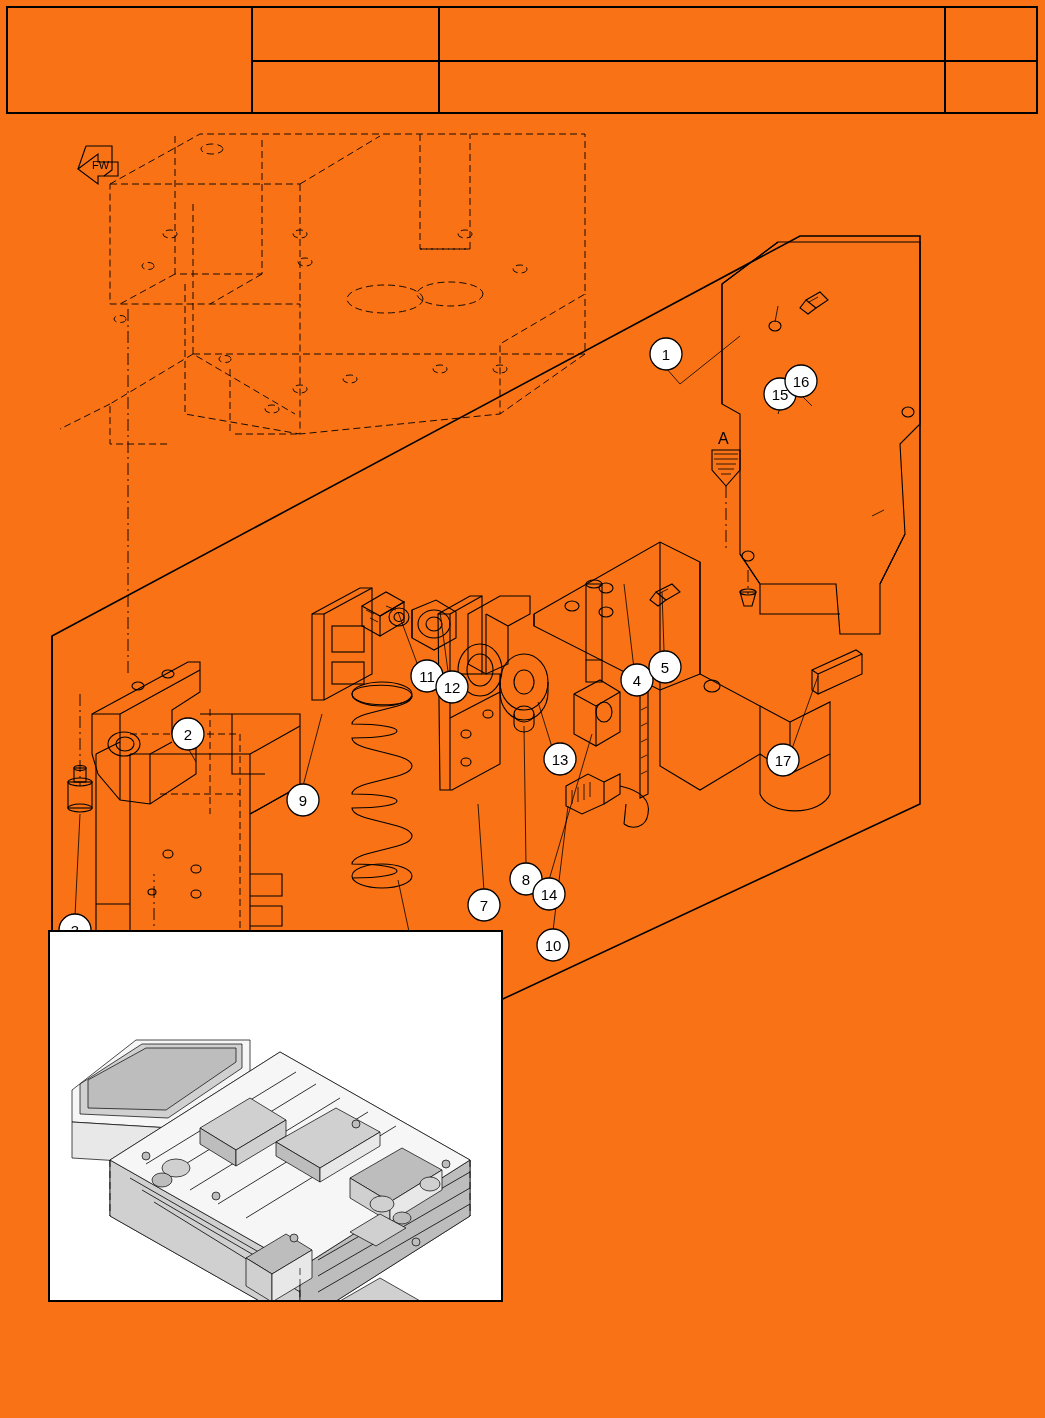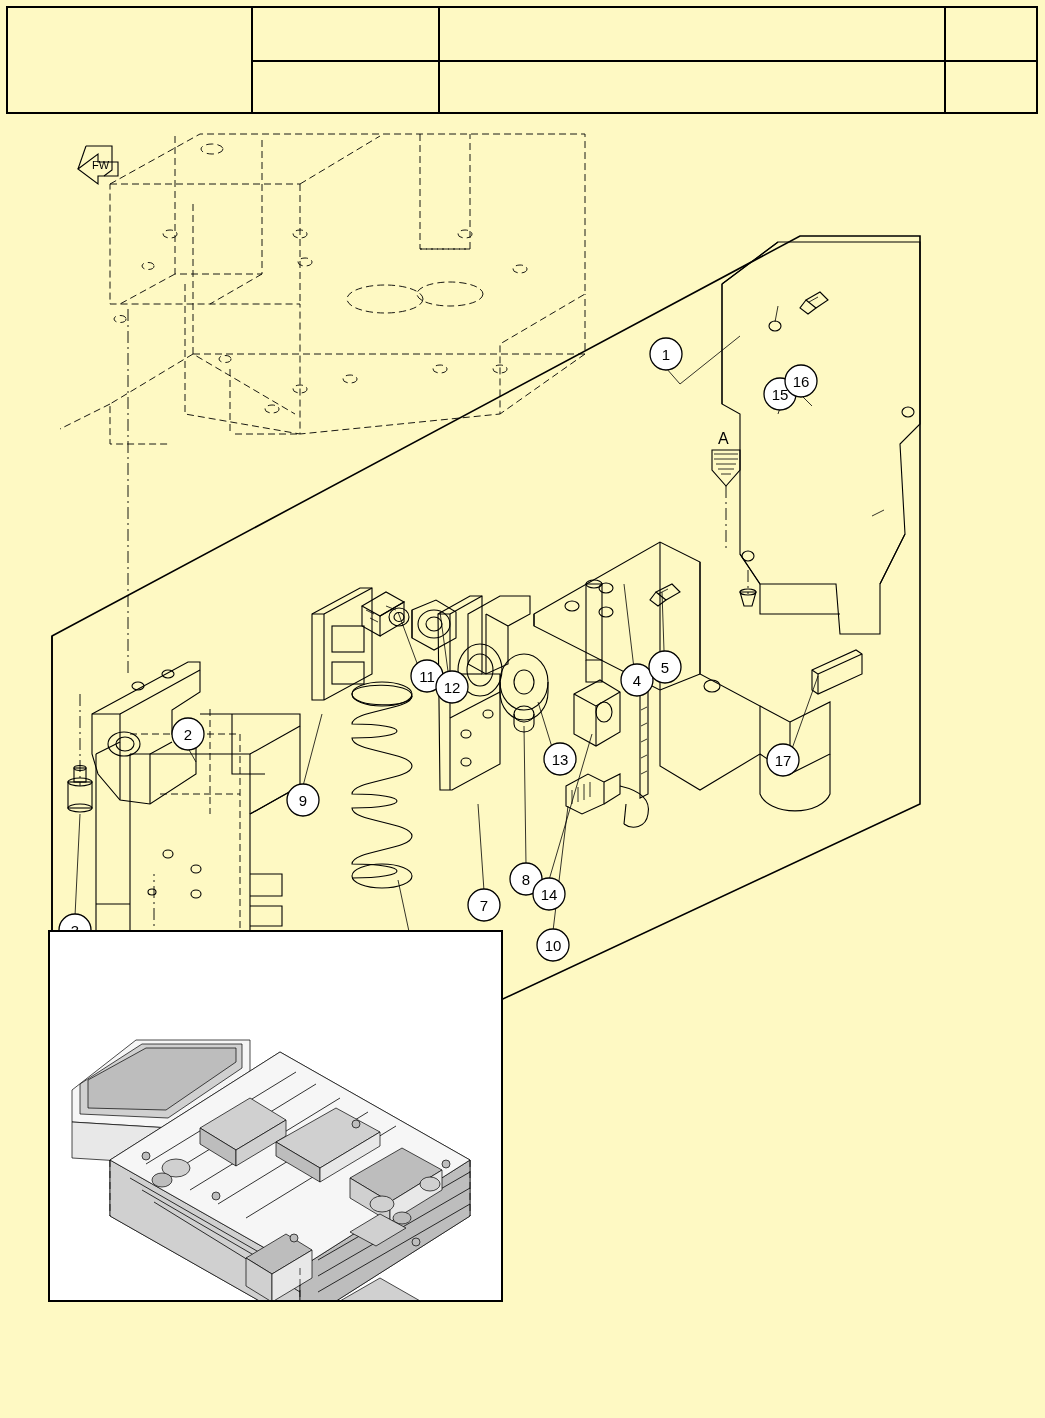--- a/index.html
+++ b/index.html
@@ -1,17 +1,17 @@
 <!DOCTYPE html>
 <html><head>
 <meta charset="utf-8">
 <style>
   html,body{margin:0;padding:0;background:#ffffff;}
   body{font-family:"Liberation Sans", sans-serif;color:#000;}
-  #page{position:relative;width:1045px;height:1418px;overflow:hidden;background:#fef9c3;}
+  #page{position:relative;width:1045px;height:1418px;overflow:hidden;background:#f97316;}
 
   
   .hdr{position:absolute;left:6px;top:6px;width:1032px;height:108px;border:2px solid #000;box-sizing:border-box;}
   .hdr .vline{position:absolute;top:0;bottom:0;width:0;border-left:2px solid #000;}
   .hdr .hline{position:absolute;left:0;right:0;height:0;border-top:2px solid #000;}
   .hdr .cell{position:absolute;font-size:12px;line-height:14px;padding:4px 6px;box-sizing:border-box;color:#000;}
 
   
   #art{position:absolute;left:0;top:114px;width:1045px;height:1304px;}
   svg{display:block;}

